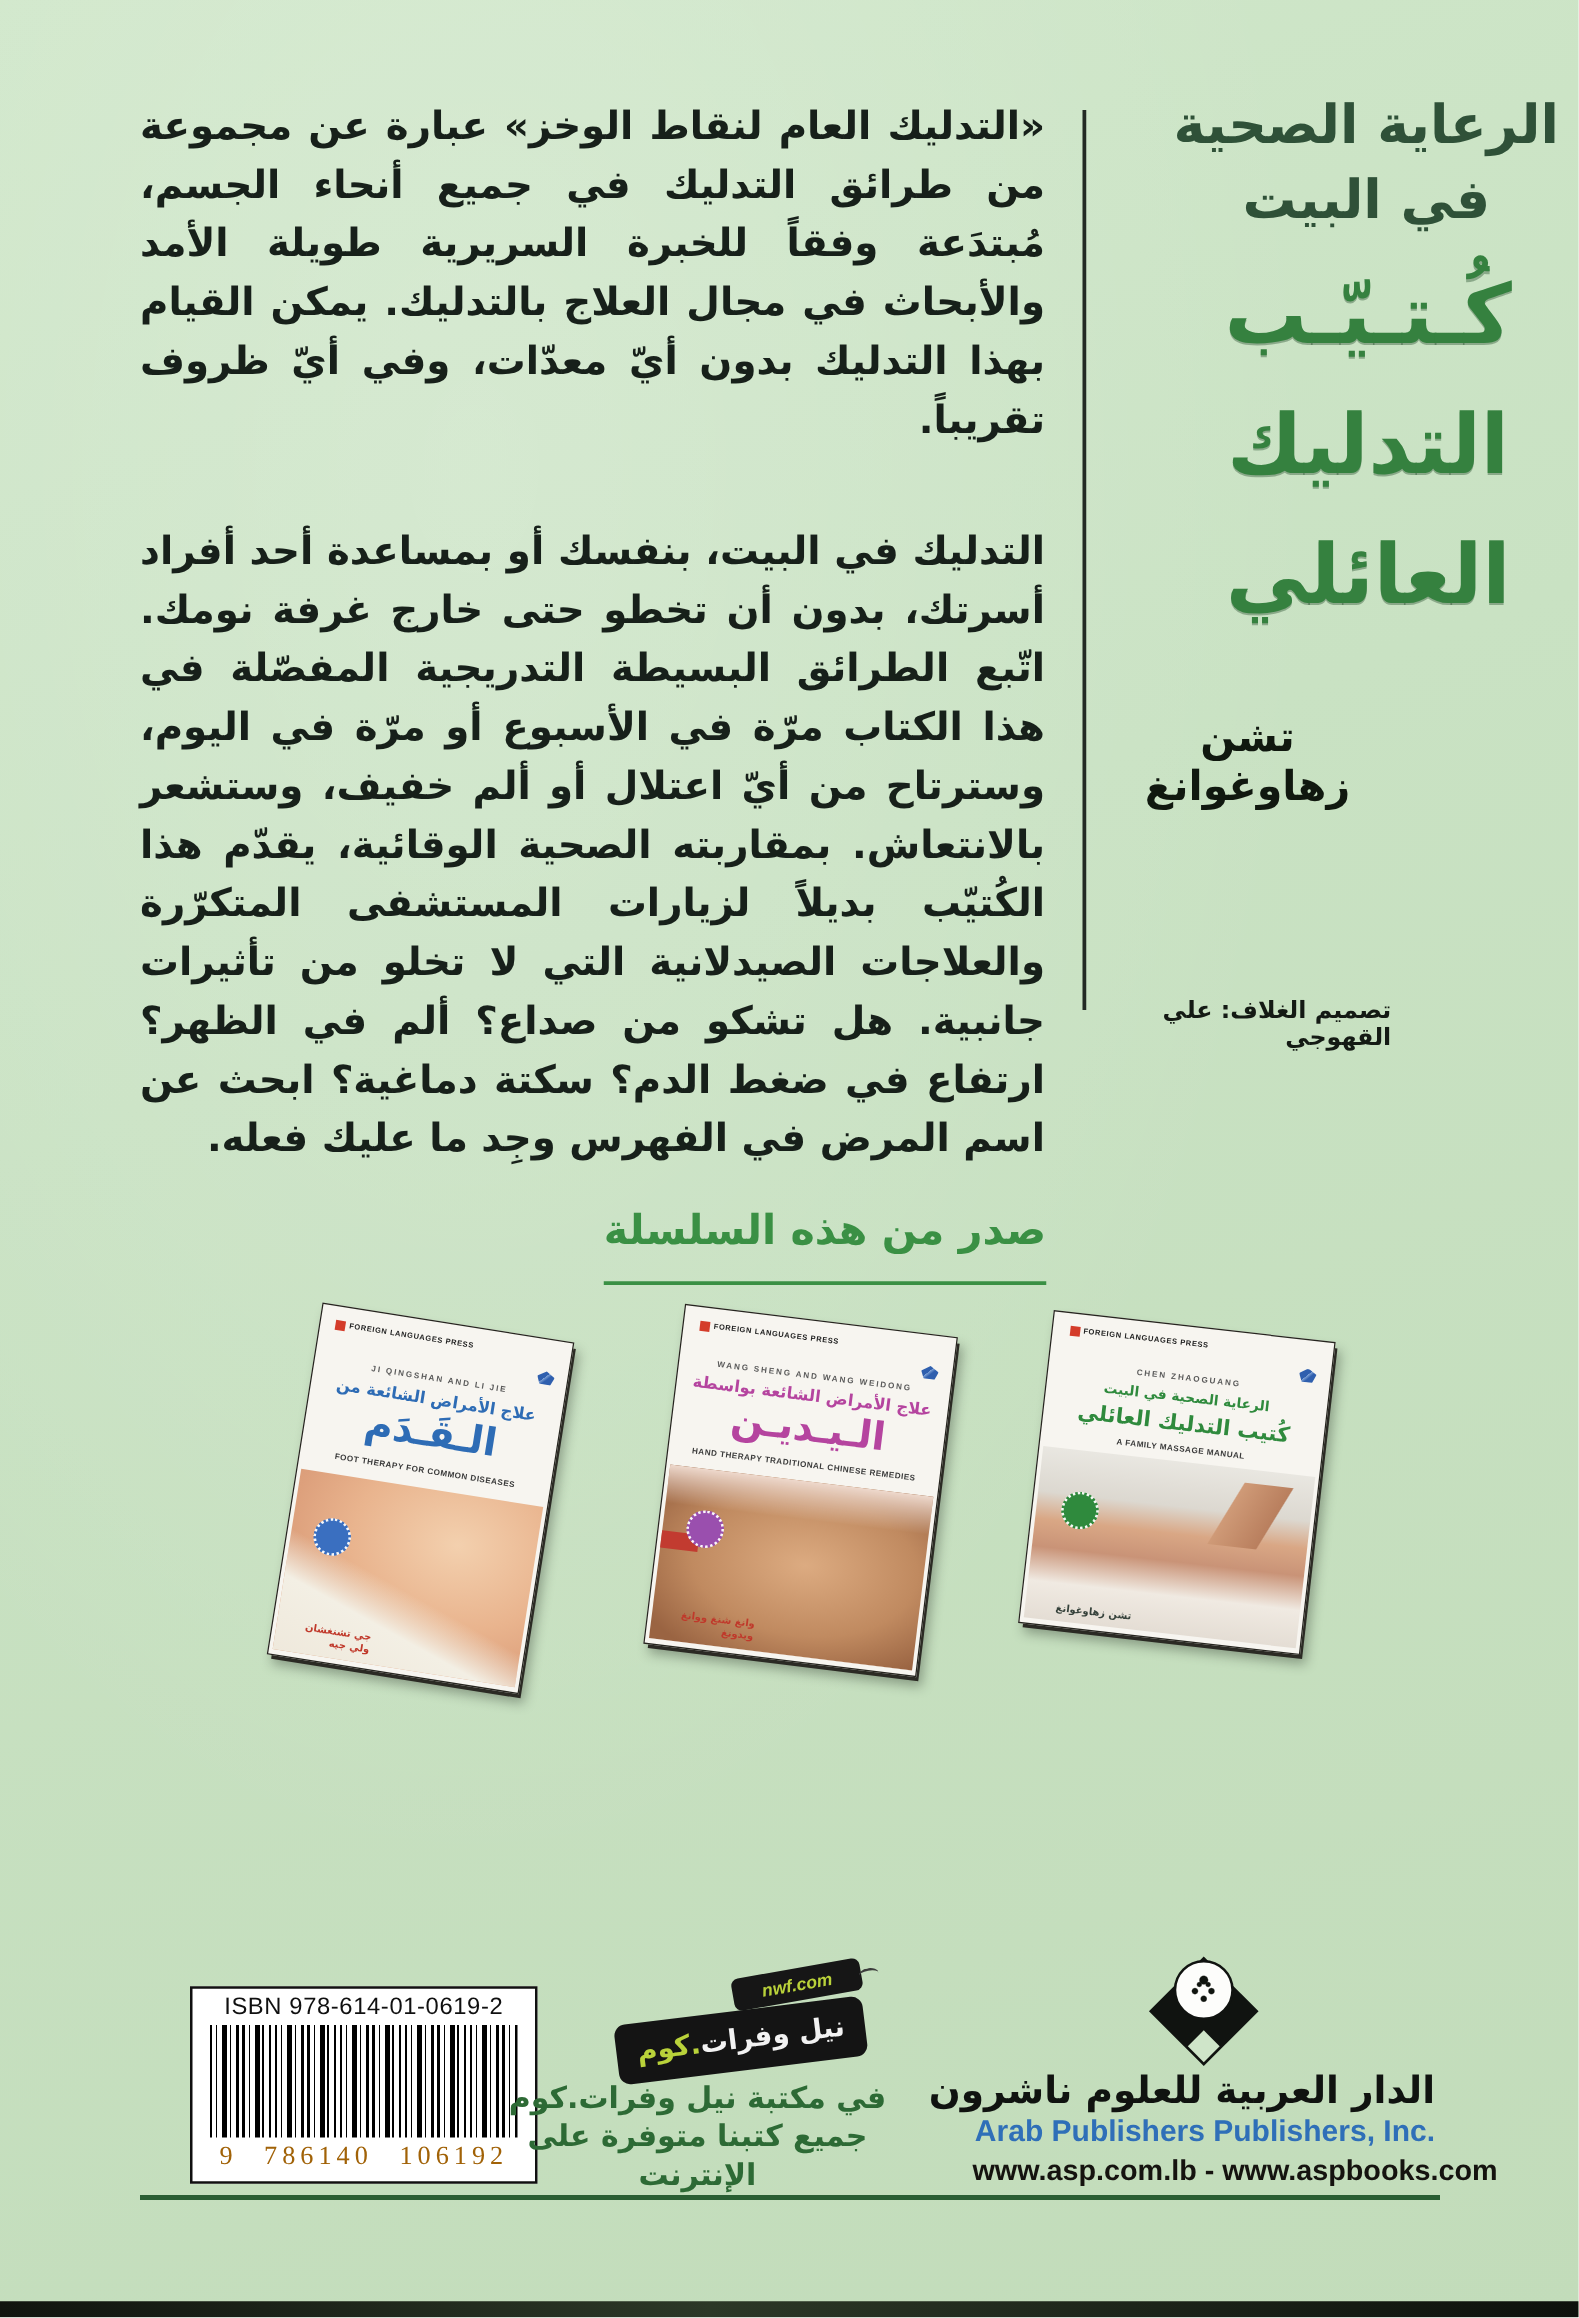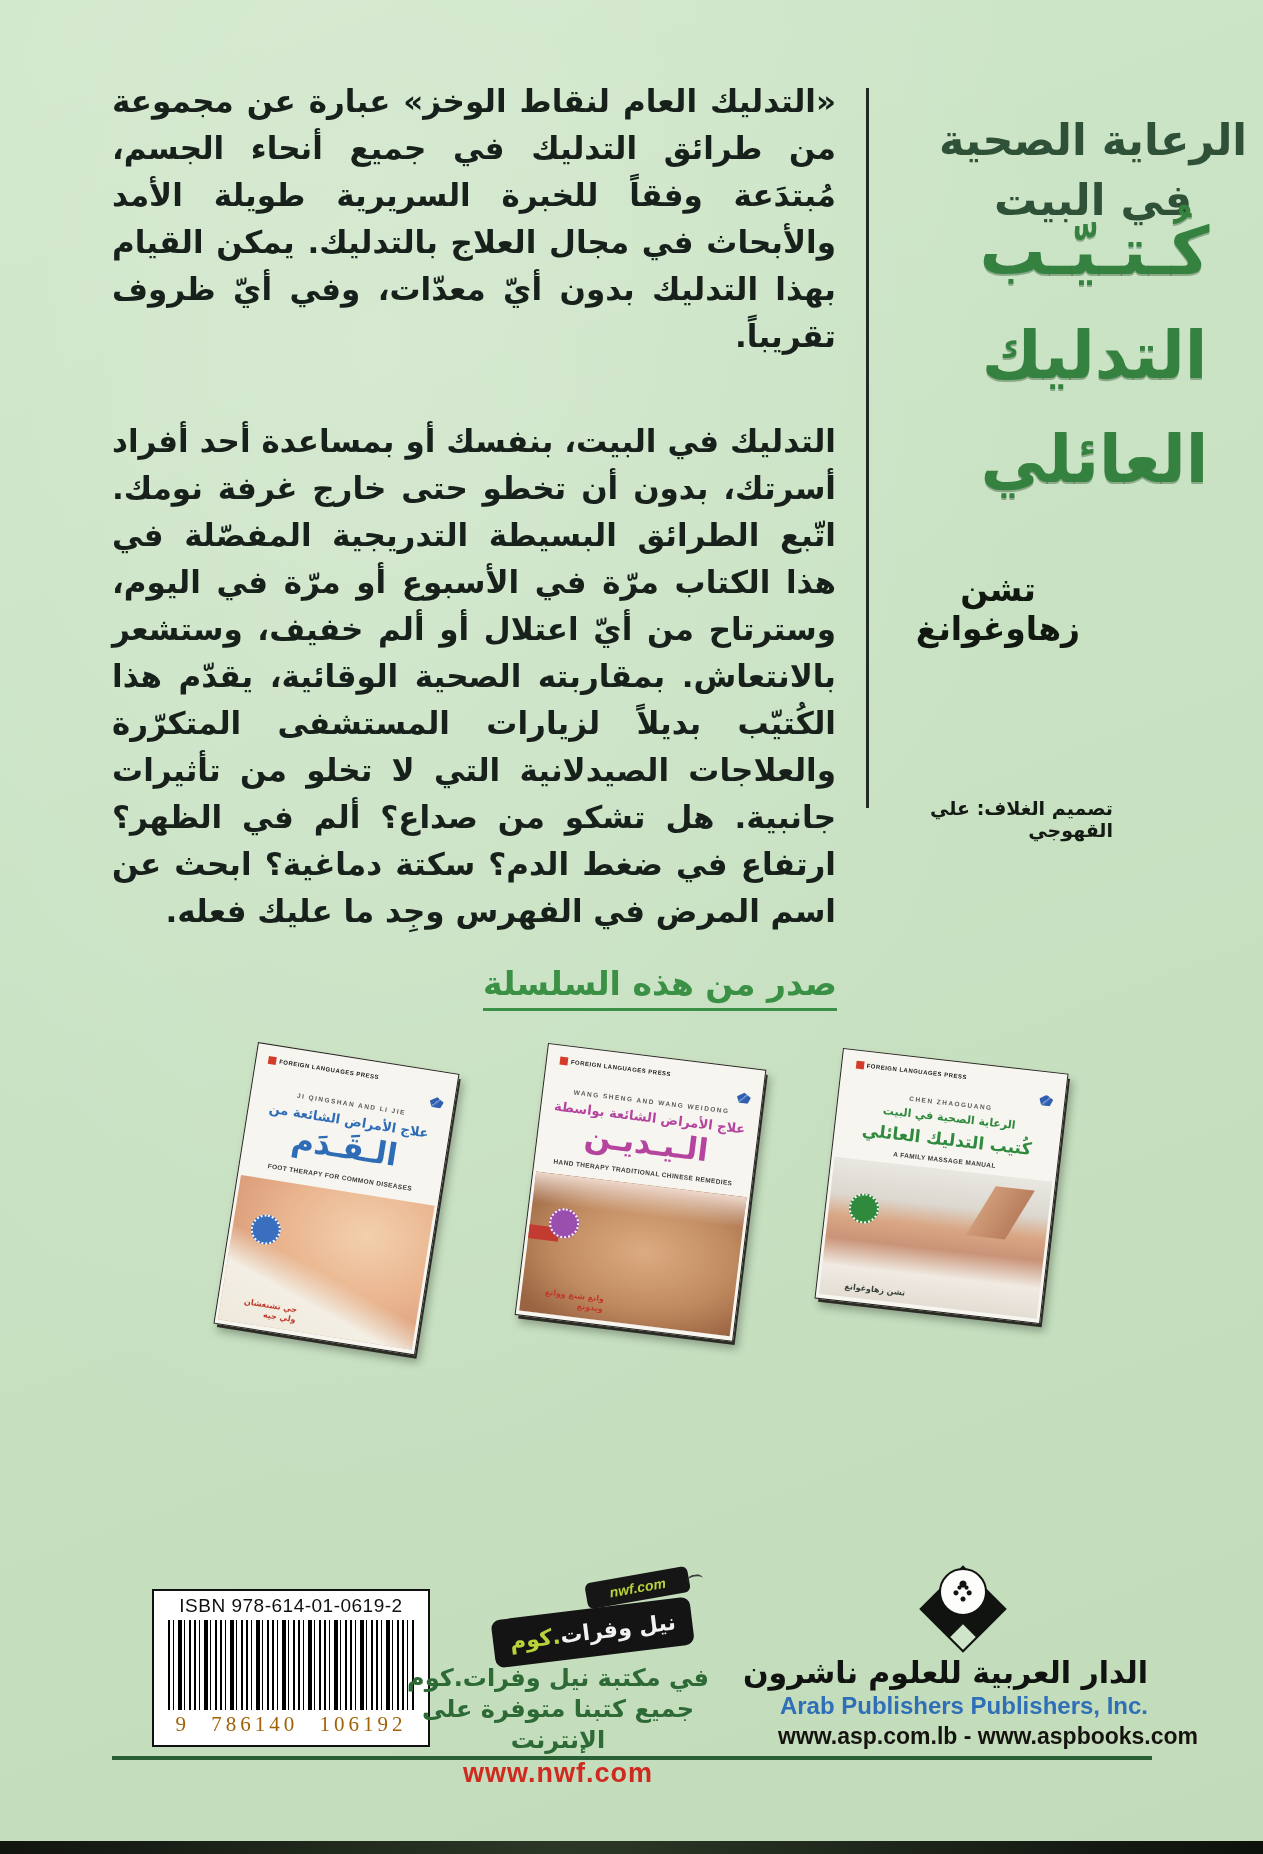--- a/index.html
+++ b/index.html
@@ -15,41 +15,41 @@
     position:absolute; left:112px; top:78px; width:724px;
     direction:rtl; text-align:justify; color:#17201a;
     font-size:31px; line-height:47px; font-weight:700;
   }
   .blurb p{margin:0;}
   .blurb p + p{margin-top:58px;}
   .vdivider{position:absolute; left:866px; top:88px; width:3px; height:720px; background:#232a24;}
   
   .col-label{
     position:absolute; left:928px; top:70px; width:330px; text-align:center;
-    direction:rtl; color:#2f5138; font-weight:800; font-size:43px; line-height:60px;margin-top:40px;
+    direction:rtl; color:#2f5138; font-weight:800; font-size:43px; line-height:60px;
   }
   .big-title{
     position:absolute; left:922px; top:200px; width:345px; text-align:center;
     direction:rtl; color:#35813f; font-weight:800; font-size:66px; line-height:104px;
     text-shadow:0 2px 0 rgba(18,61,26,.35);
   }
   .author{
     position:absolute; left:878px; top:570px; width:240px; text-align:center;
     direction:rtl; color:#10180f; font-weight:800; font-size:33px;
   }
   .cover-credit{
     position:absolute; left:903px; top:797px; width:210px;
     direction:rtl; text-align:right; color:#141a14; font-weight:600; font-size:19px;
   }
   
   .series-heading{
     position:absolute; left:440px; top:964px; width:440px; text-align:center;
     direction:rtl; color:#3a9044; font-weight:800; font-size:33px;
   }
-  .series-heading span{display:inline-block; border-bottom:3px solid #3a9044; padding-bottom:5px;}
+  .series-heading span{display:inline-block; border-bottom:3px solid #3a9044; padding-bottom:22px;}
   .book{position:absolute;}
   .cover{
     position:relative; width:100%; height:100%;
     background:#f7f5f0; border:1px solid #26251f;
     box-shadow:3px 4px 0 -1px #2b2a24, 5px 7px 9px rgba(25,35,25,.35);
   }
   .book-0{left:258px; top:1042px; width:202px; height:283px; transform:rotate(9deg); transform-origin:top left;}
   .book-1{left:548px; top:1043px; width:218px; height:272px; transform:rotate(7deg); transform-origin:top left;}
   .book-2{left:843px; top:1048px; width:225px; height:250px; transform:rotate(6.5deg); transform-origin:top left;}
   .press-row{position:absolute; top:4%; left:6%; display:flex; align-items:center; gap:3px;}
@@ -219,21 +219,20 @@
 
   <div class="nwf-logo">
     <div class="nwf-tag-small">nwf.com</div>
     <div class="nwf-tag-big">
       <span class="w">نيل وفرات</span><span class="g">.كوم</span>
     </div>
   </div>
   <div class="nwf-text">
     <div>في مكتبة نيل وفرات.كوم</div>
     <div>جميع كتبنا متوفرة على الإنترنت</div>
-    <div class="nwf-url">www.nwf.com</div>
   </div>
 
   <div class="asp">
     <div class="asp-logo">
       <span class="d-sq"></span>
       <span class="d-notch"></span>
       <span class="d-circle"></span>
     </div>
     <div class="asp-name-ar">الدار العربية للعلوم ناشرون</div>
     <div class="asp-name-en">Arab Publishers Publishers, Inc.</div>

